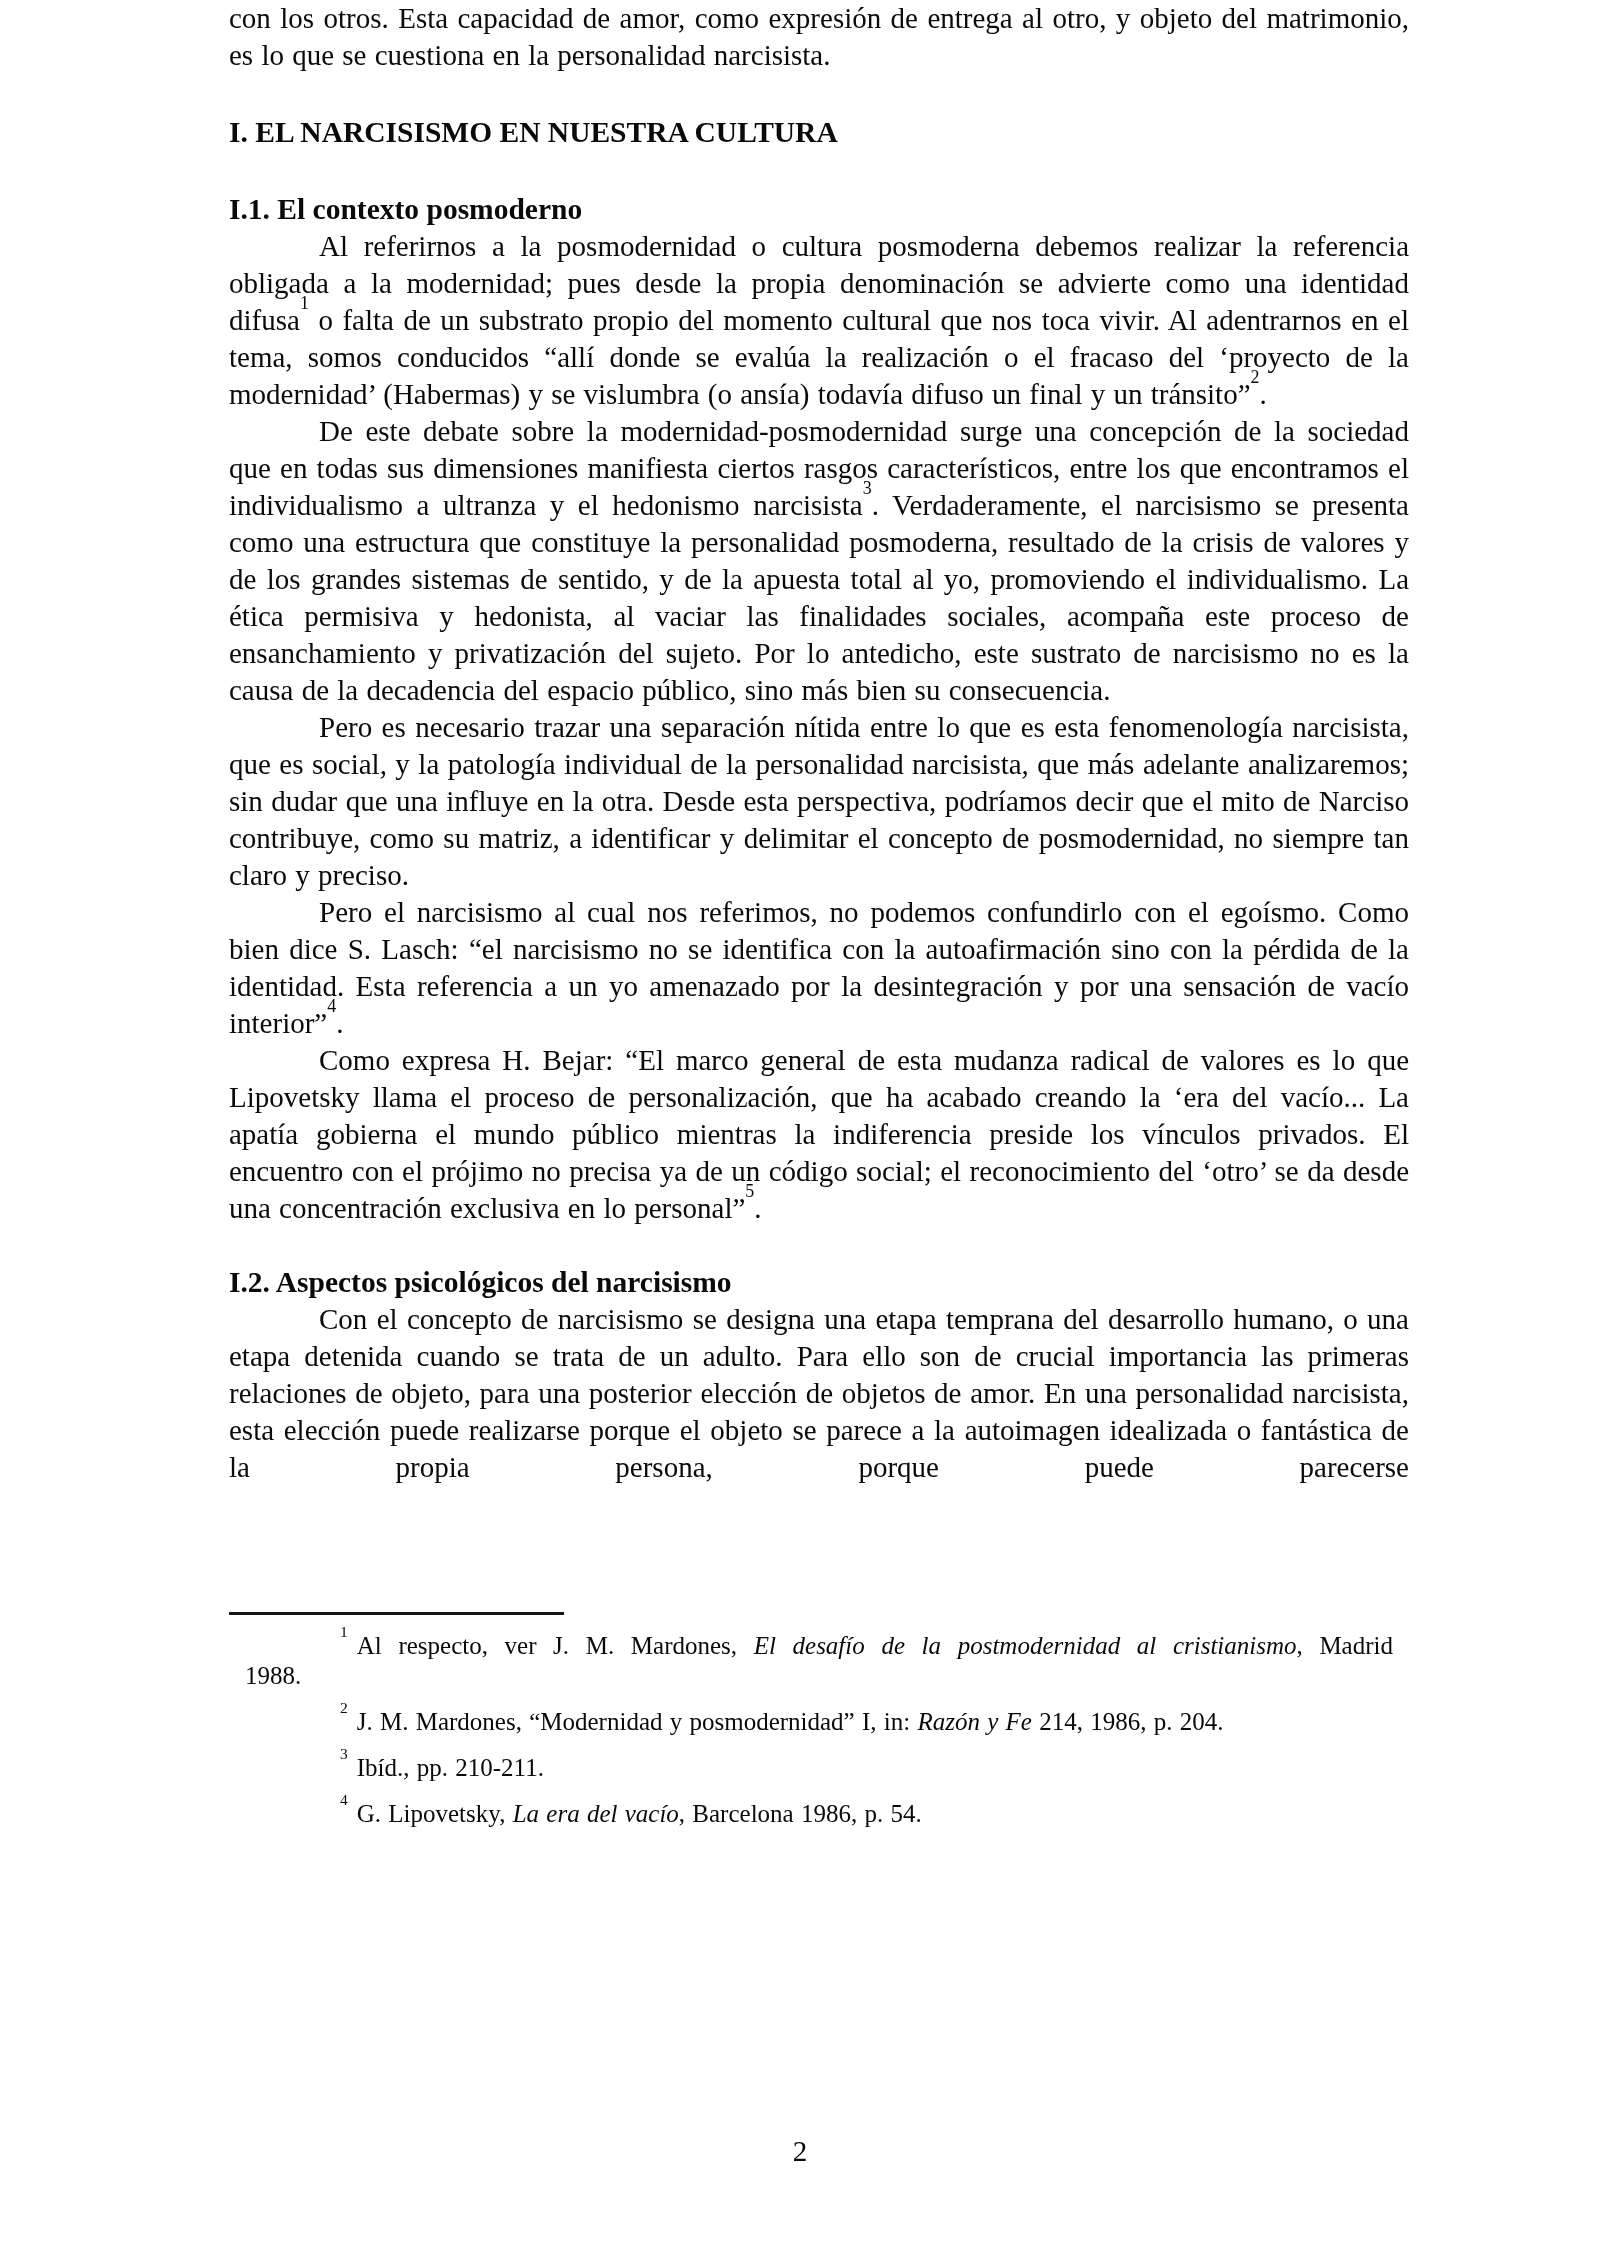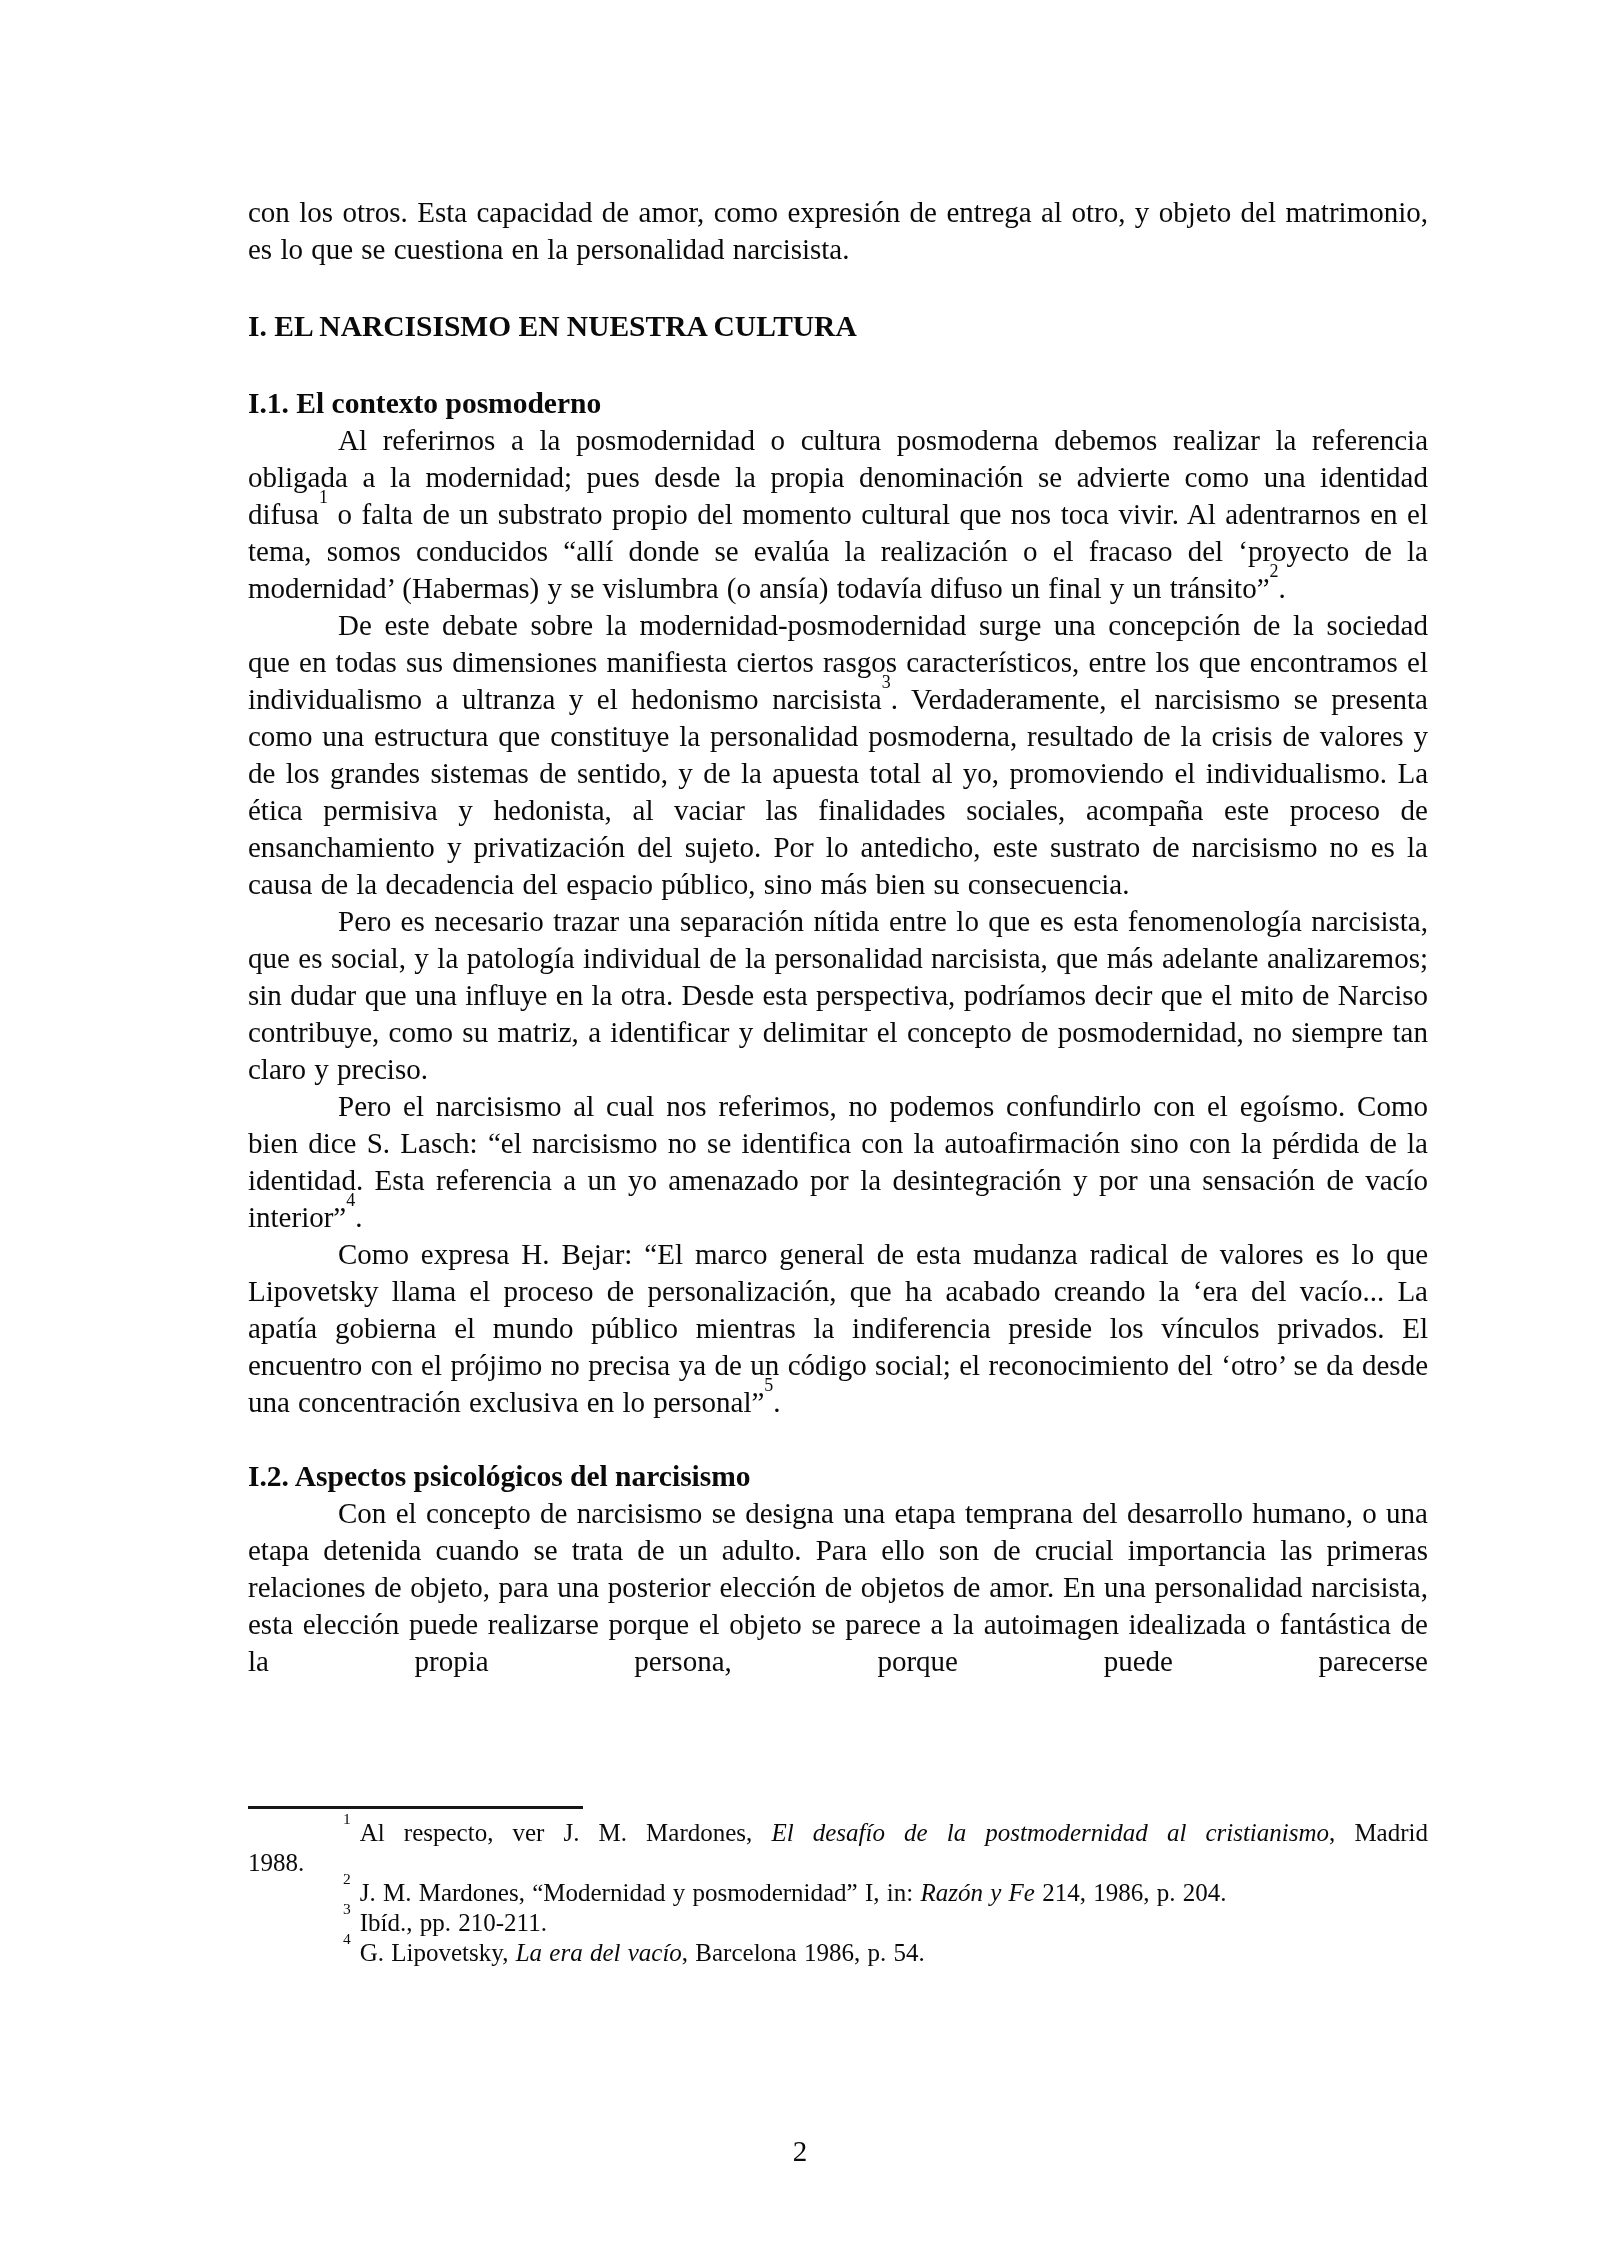--- a/index.html
+++ b/index.html
@@ -10,24 +10,23 @@
   body {
     width: 1600px;
     height: 2263px;
     position: relative;
     font-family: "Liberation Serif", serif;
     color: #0a0a0a;
     -webkit-font-smoothing: antialiased;
   }
   .content {
     position: absolute;
-    left: 248px;
+    left: 229px;
     top: 0;
     width: 1180px;
-    padding-top: 194px;
     box-sizing: content-box;
   }
   .bodytext {
     font-size: 29px;
     line-height: 37px;
     text-align: justify;
     margin: 0;
     word-spacing: 1px;
   }
   .indent { text-indent: 90px; }
@@ -52,21 +51,21 @@
     height: 0;
     border-top: 3px solid #161616;
     margin-top: 126px;
   }
   .footnotes {
     margin-top: 9px;
     font-size: 25px;
     line-height: 30px;
   }
   .footnote {
-    margin: 0;
+    margin: 16px;
     text-align: justify;
     text-indent: 95px;
     word-spacing: 1px;
   }
   sup.fnnum {
     font-size: 0.62em;
     line-height: 0;
     position: relative;
     top: -0.5em;
     margin-right: 9px;

